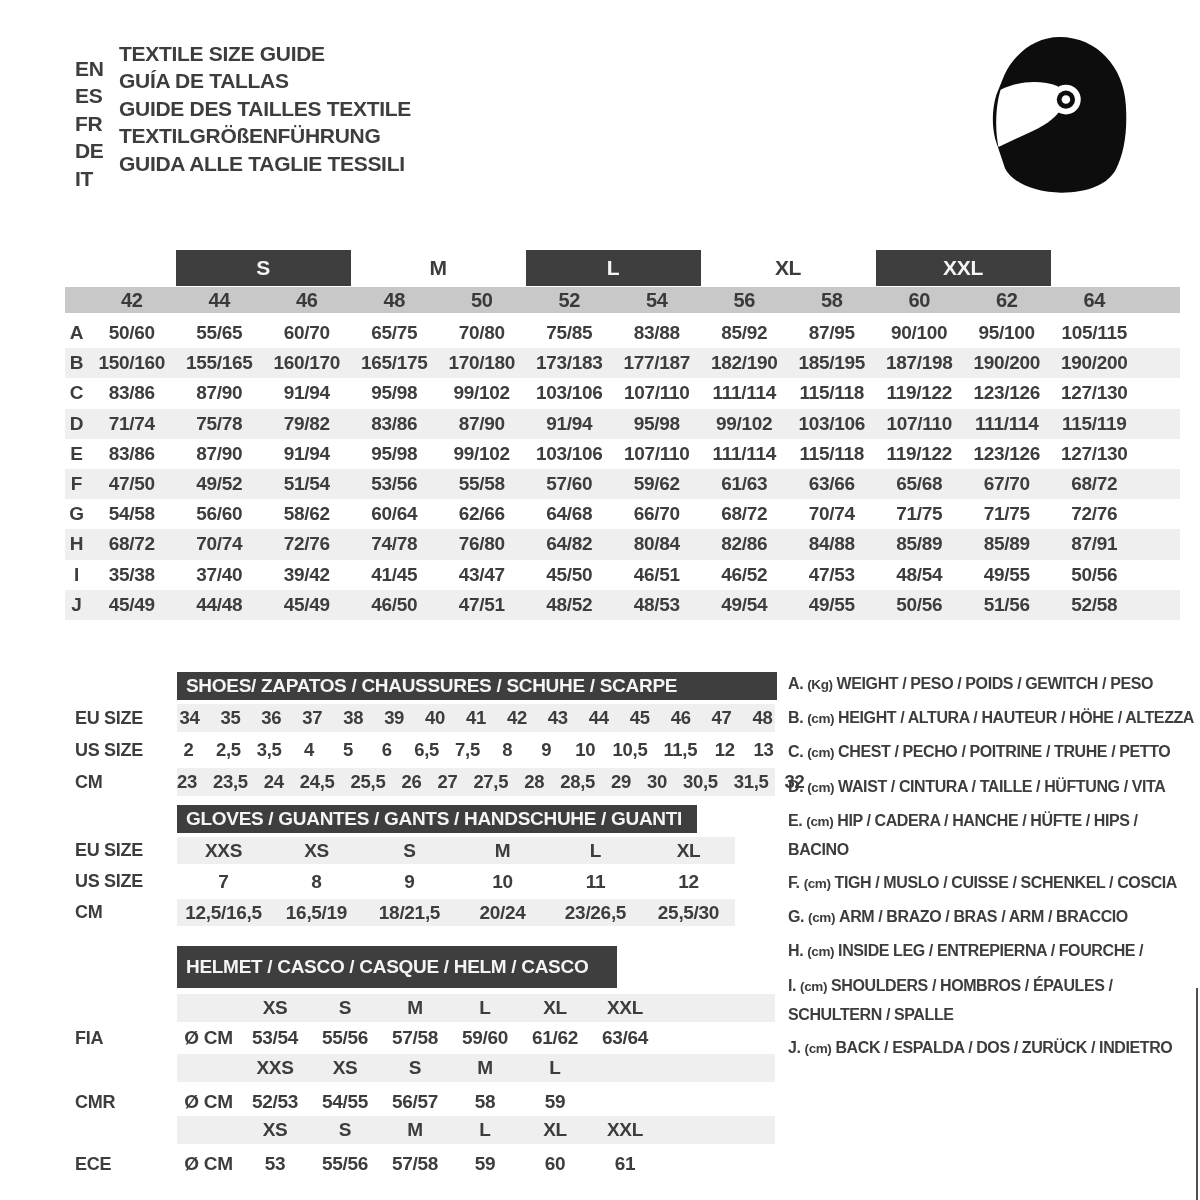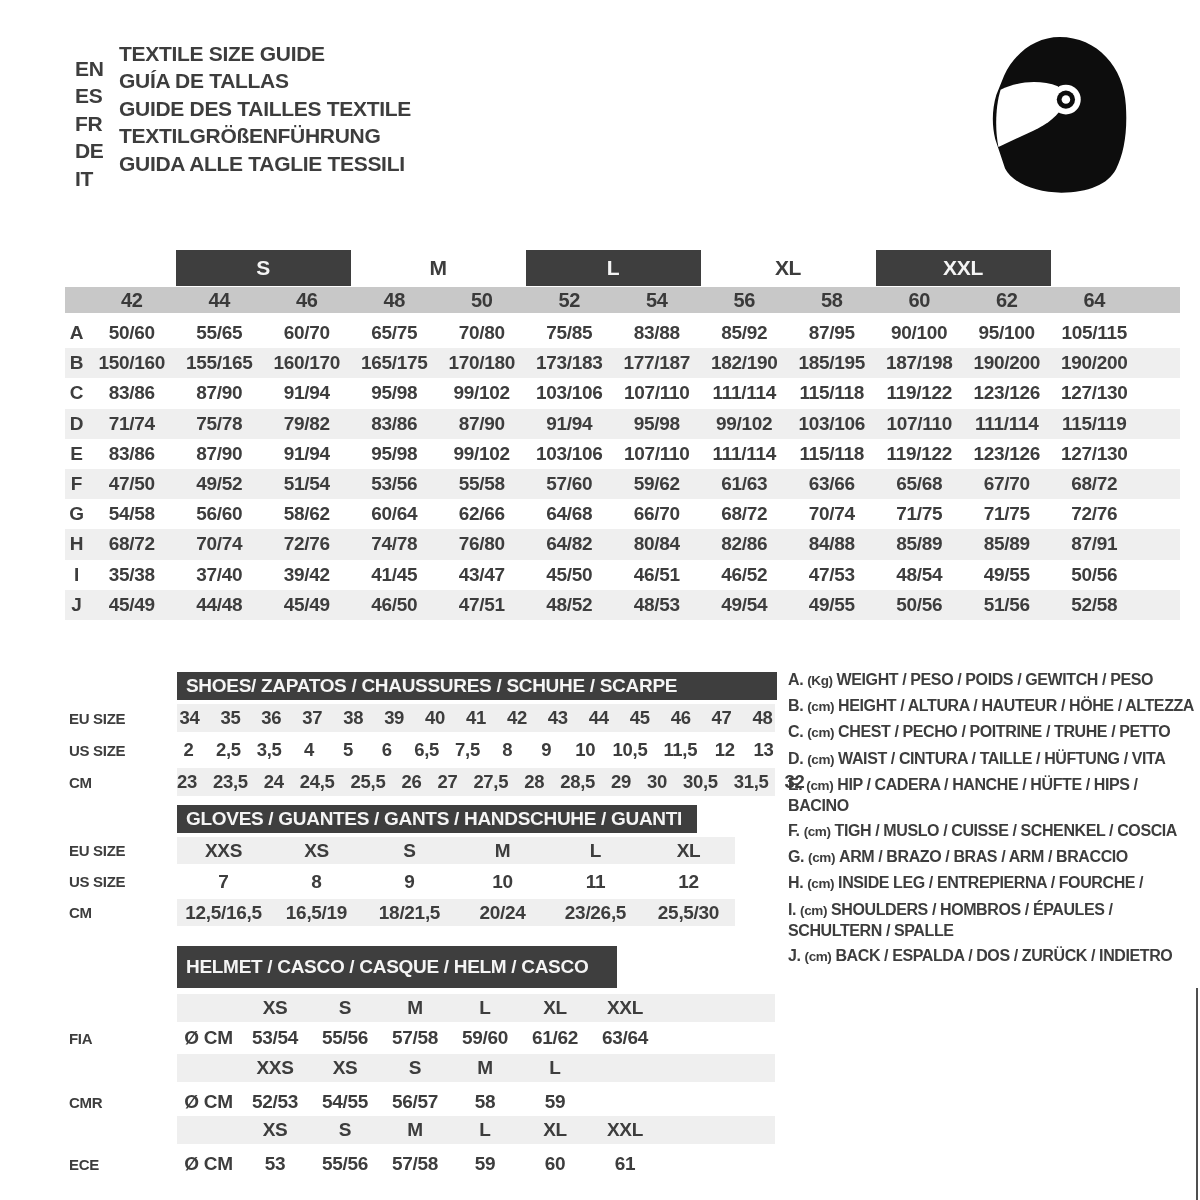--- a/index.html
+++ b/index.html
@@ -39,32 +39,32 @@
   .shoes .sec-bar{width:591px;}
   .gloves .sec-bar{width:511px;text-align:center;}
   .helmet-sec .sec-bar{width:431px;height:42px;}
   .brow{position:relative;height:28px;margin-top:4px;}
   .gloves .brow{height:27px;}
   .helmet-rows .brow:nth-child(1){margin-top:6px;}
   .helmet-rows .brow:nth-child(2),.helmet-rows .brow:nth-child(3){margin-top:2px;}
   .helmet-rows .brow:nth-child(4){margin-top:6px;}
   .helmet-rows .brow:nth-child(5){margin-top:0px;}
   .helmet-rows .brow:nth-child(6){margin-top:6px;}
-  .rlabel{position:absolute;left:4px;top:0;height:100%;display:flex;align-items:center;font-size:15px;}
+  .rlabel{position:absolute;left:10px;top:0;height:100%;display:flex;align-items:center;font-size:18px;}
   .cells{position:absolute;left:112px;top:0;height:100%;display:grid;}
   .shoes .cells{width:598px;grid-template-columns:repeat(15,1fr);gap:16px;}
   .gloves .cells{width:558px;grid-template-columns:repeat(6,1fr);}
   .hgrid{width:598px;grid-template-columns:63px repeat(6,70px) 1fr;}
   .gray{background:#efefef;}
   .cells div{display:flex;align-items:center;justify-content:center;font-size:19px;}
   .shoes .cells div{font-size:18.5px;}
 
   
   .legend{position:absolute;left:788px;top:670px;width:412px;font-size:16px;letter-spacing:-0.4px;}
-  .leg-item{margin-bottom:5.2px;line-height:20px;}
+  .leg-item{margin-bottom:5.2px;line-height:28px;}
   .leg-unit{font-size:13.5px;margin:0 4px;}
 
   .edge{position:absolute;left:1196px;top:988px;width:2px;height:212px;background:#4f4f4f;}
 </style>
 </head>
 <body>
 
 <div class="canvas">
 
   <div class="langs">

